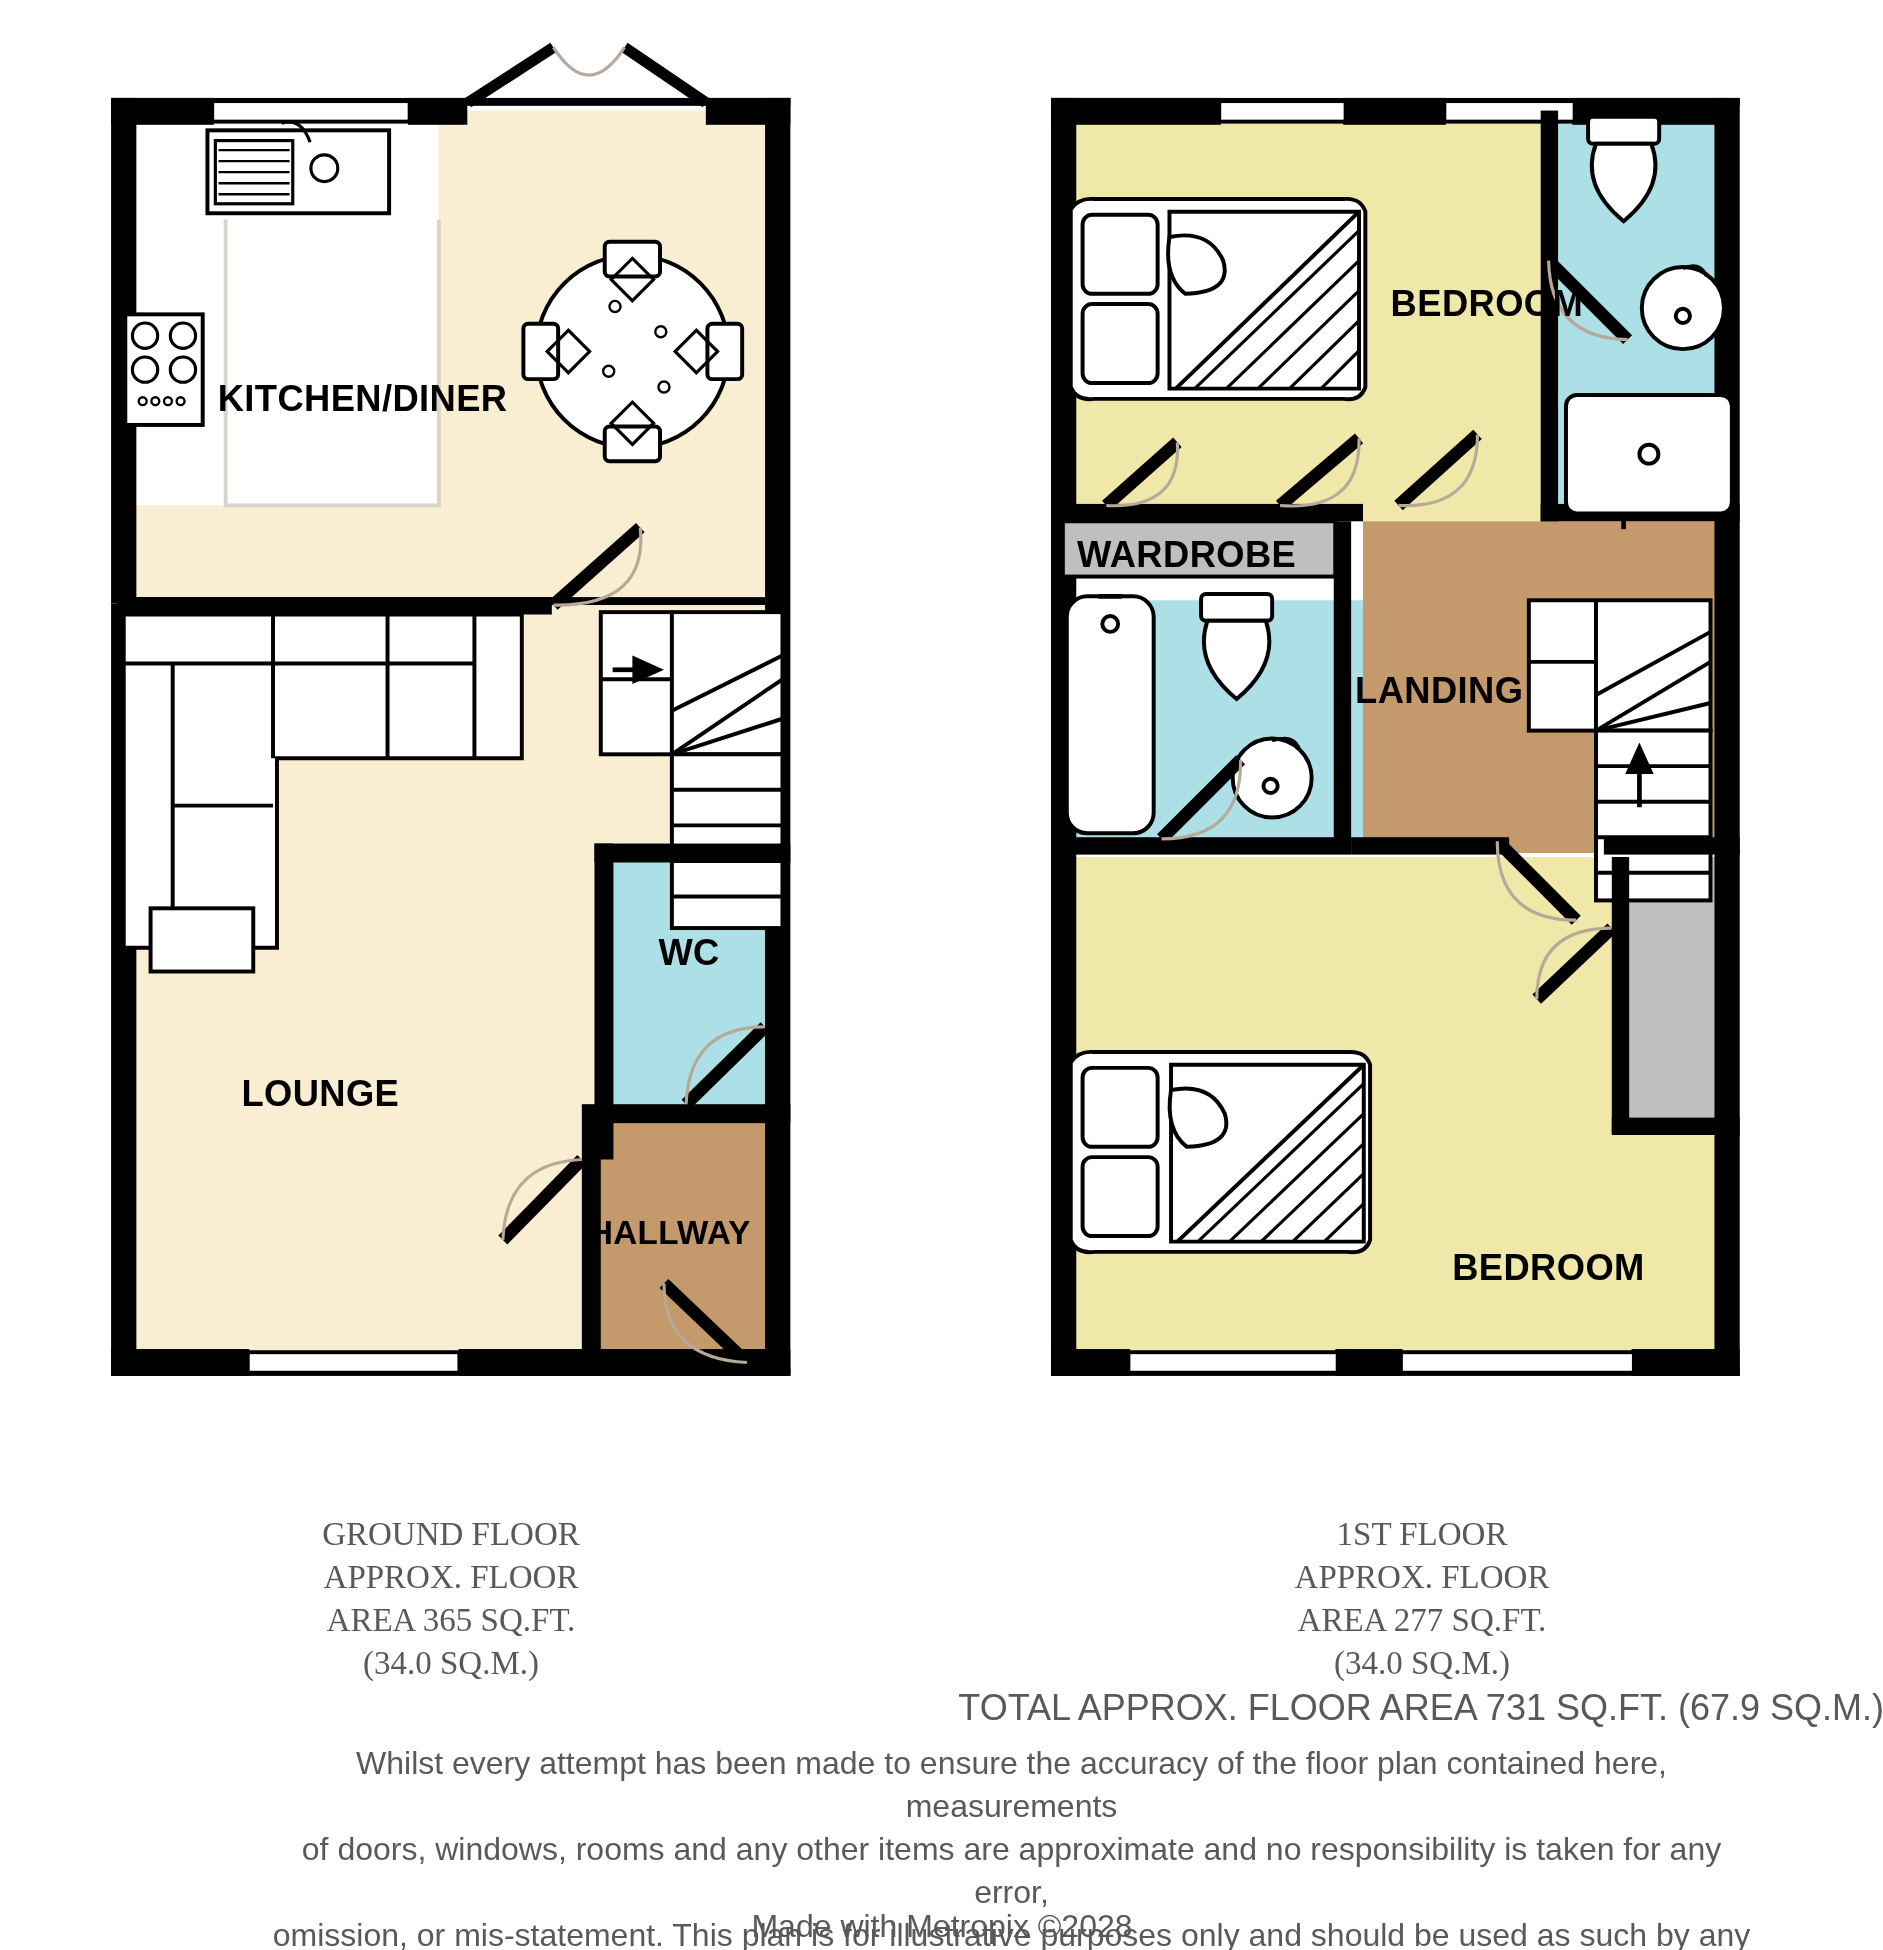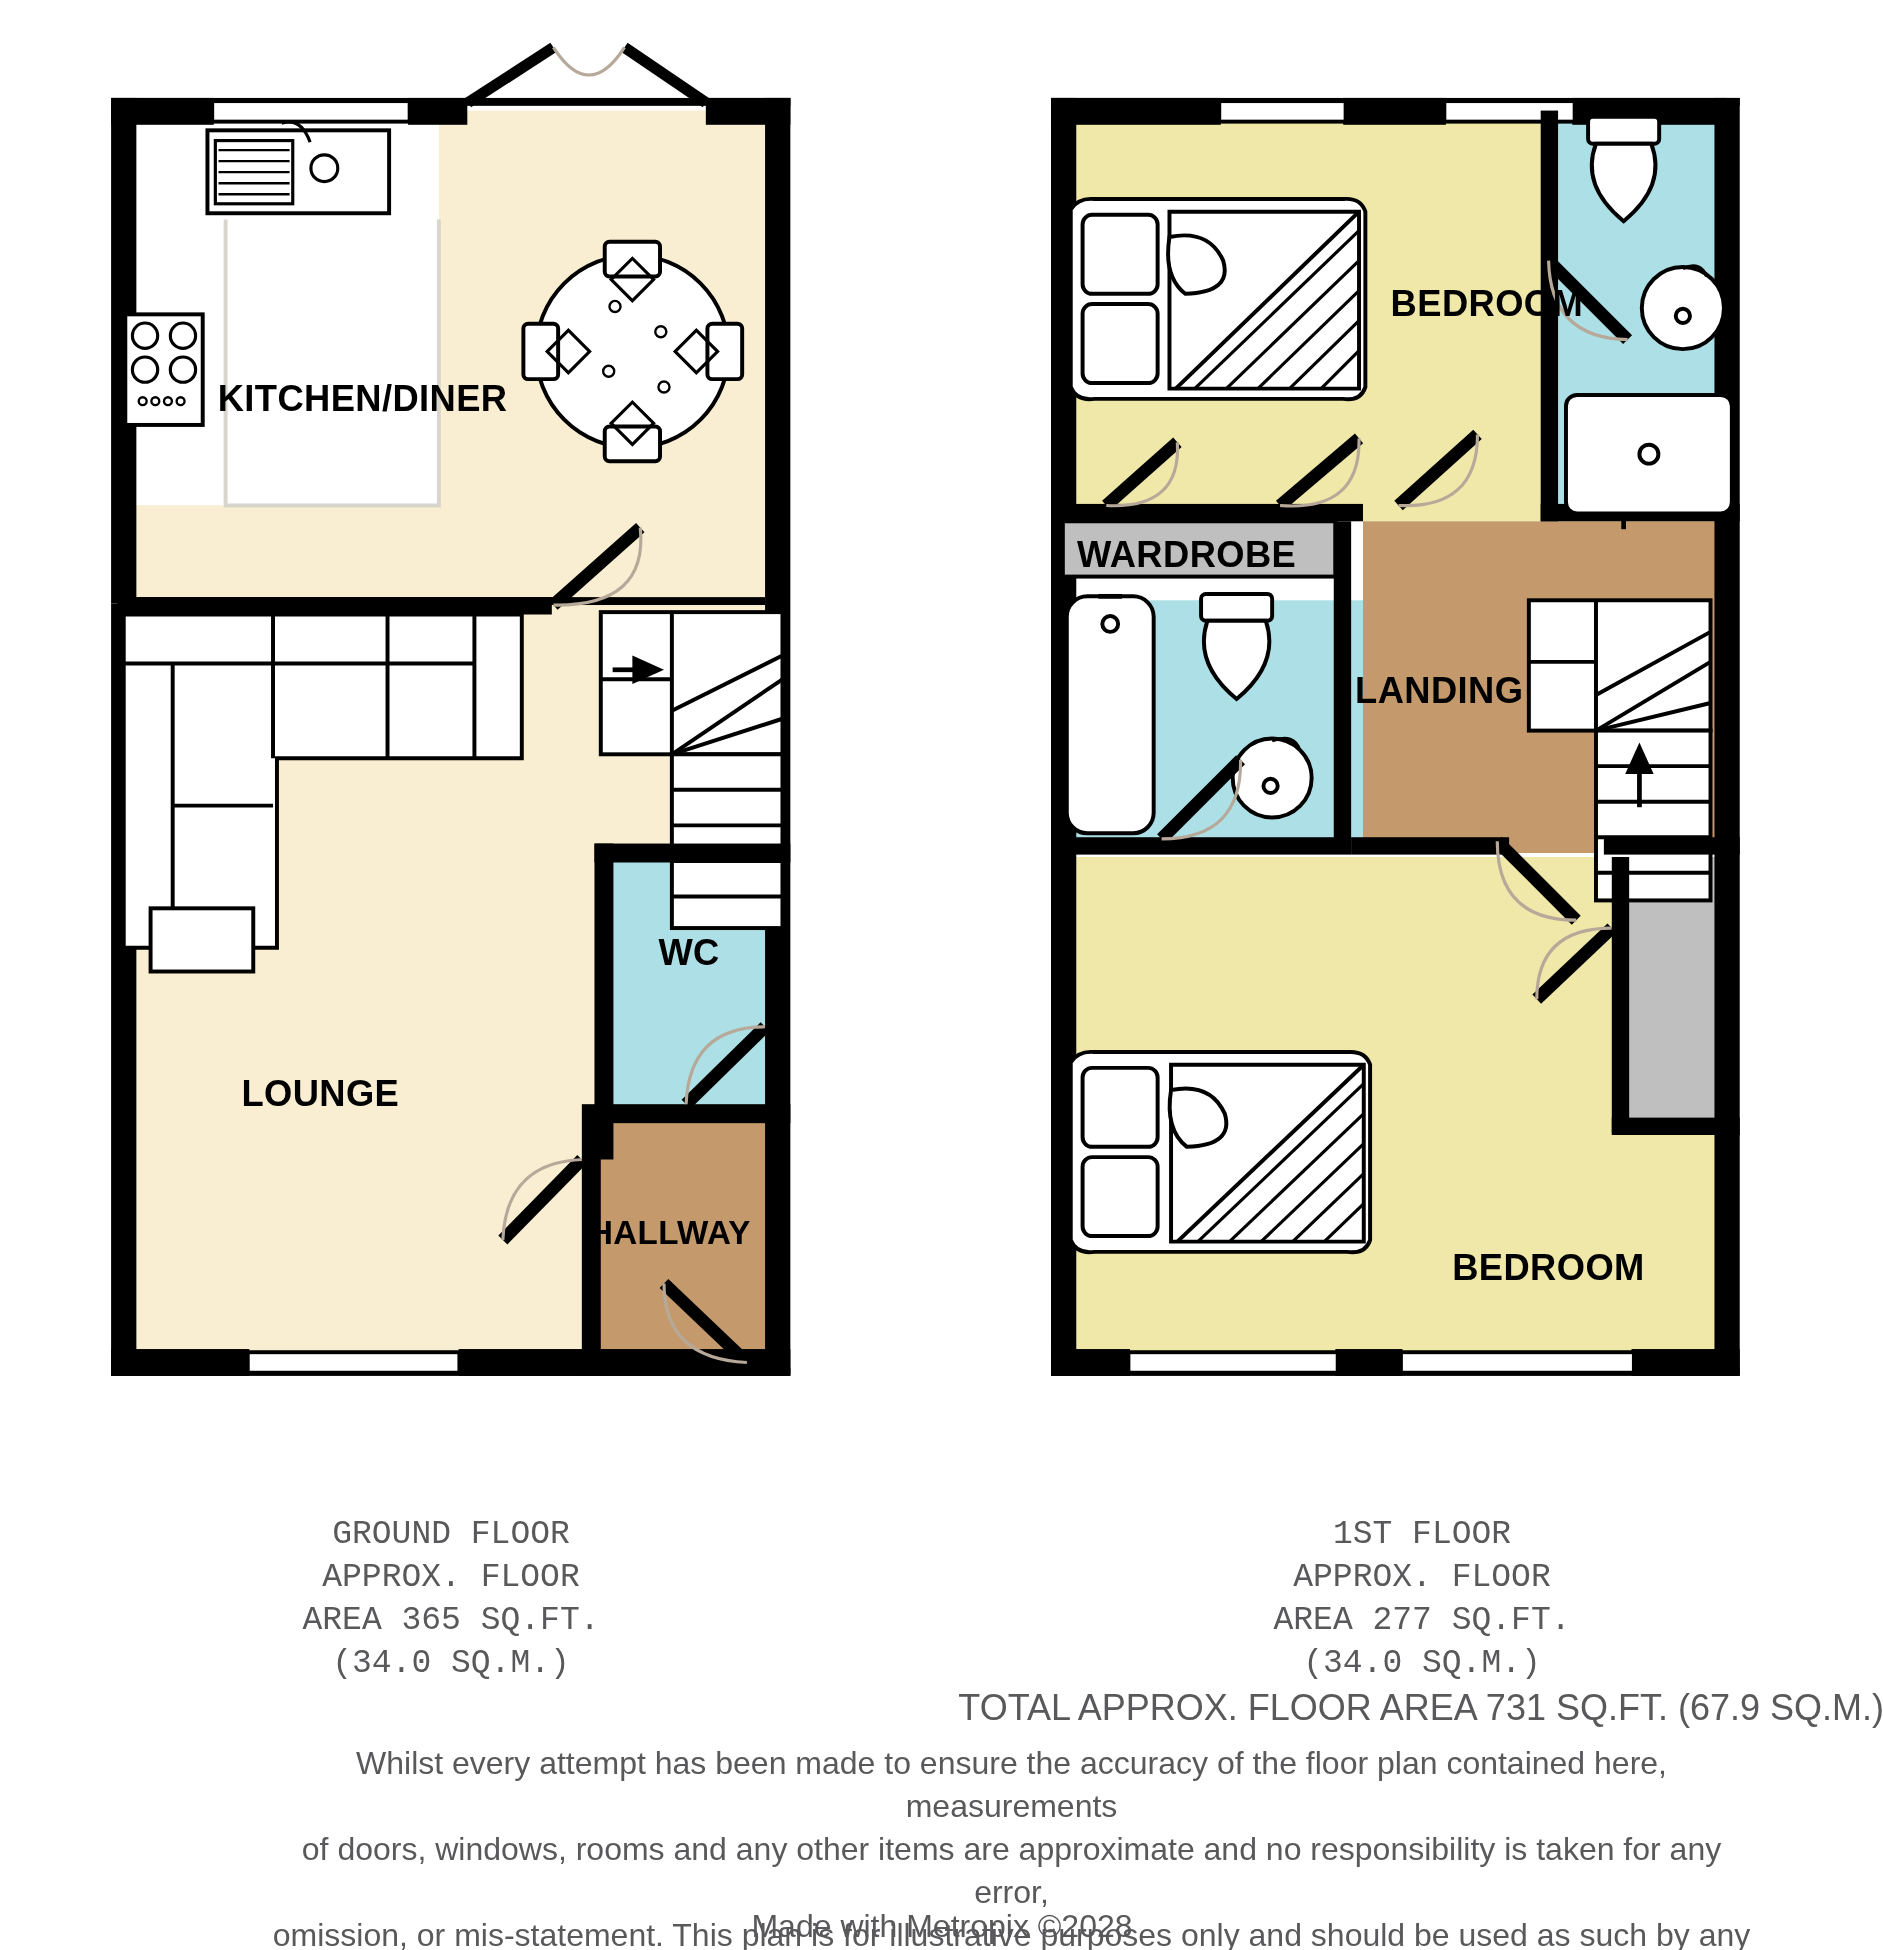--- a/index.html
+++ b/index.html
@@ -28,21 +28,21 @@
     font-weight: bold;
     fill: #000000;
     font-size: 46px;
     letter-spacing: 0.5px;
   }
   .room-label.small {
     font-size: 42px;
   }
   .caption-block {
     position: absolute;
-    font-family: Liberation Mono, monospace;
+    font-family: Liberation Serif, serif;
     color: #59595b;
     text-align: center;
     font-size: 33px;
     line-height: 43px;
     white-space: pre-line;
   }
   #ground-caption {
     left: 198px;
     top: 1513px;
     width: 506px;

